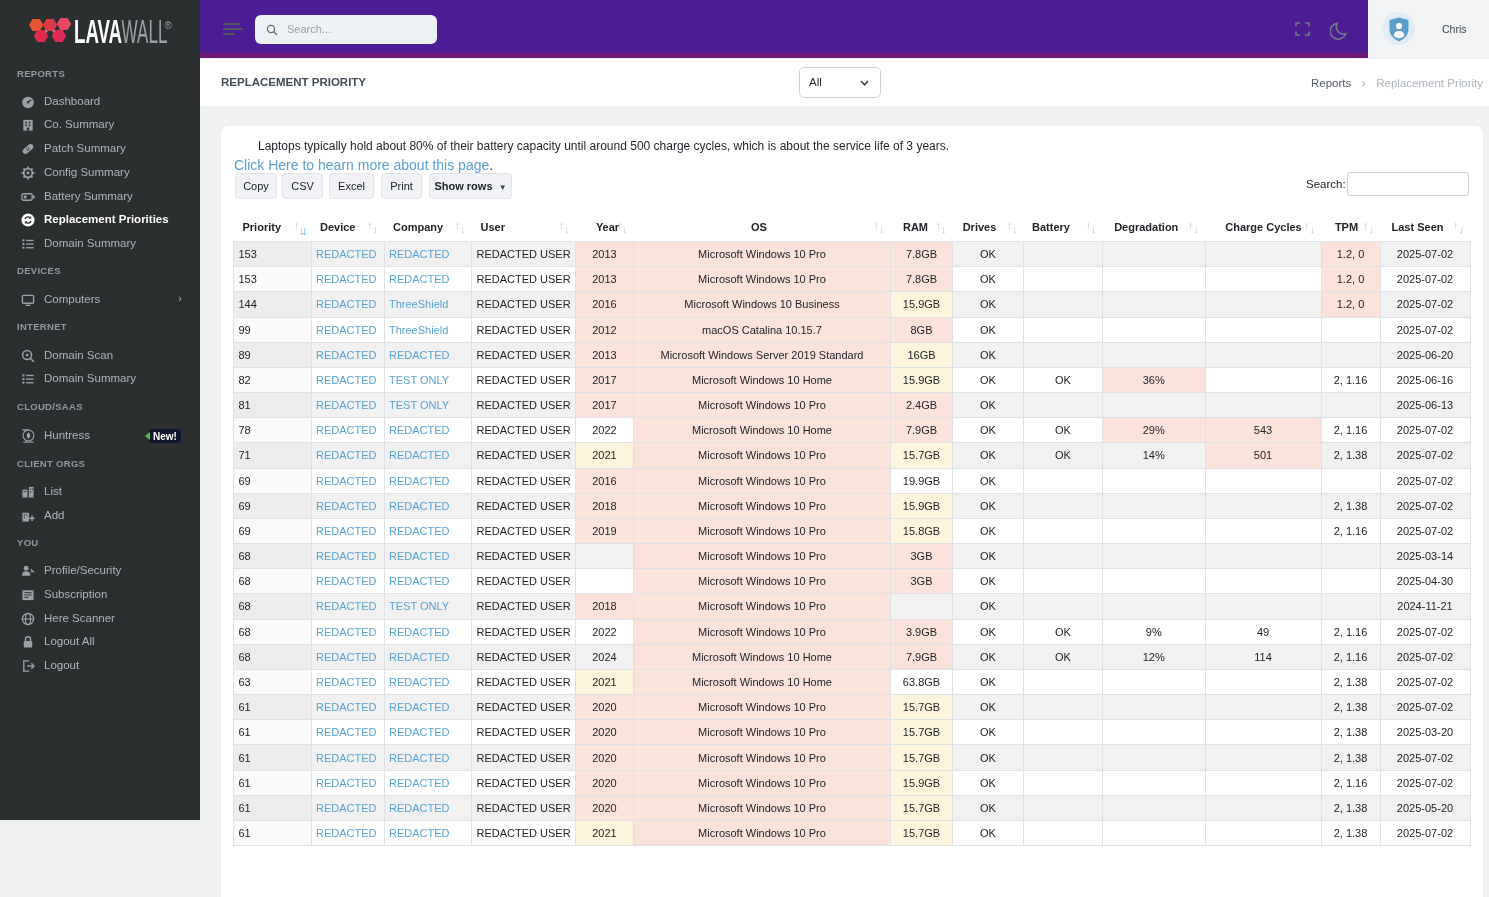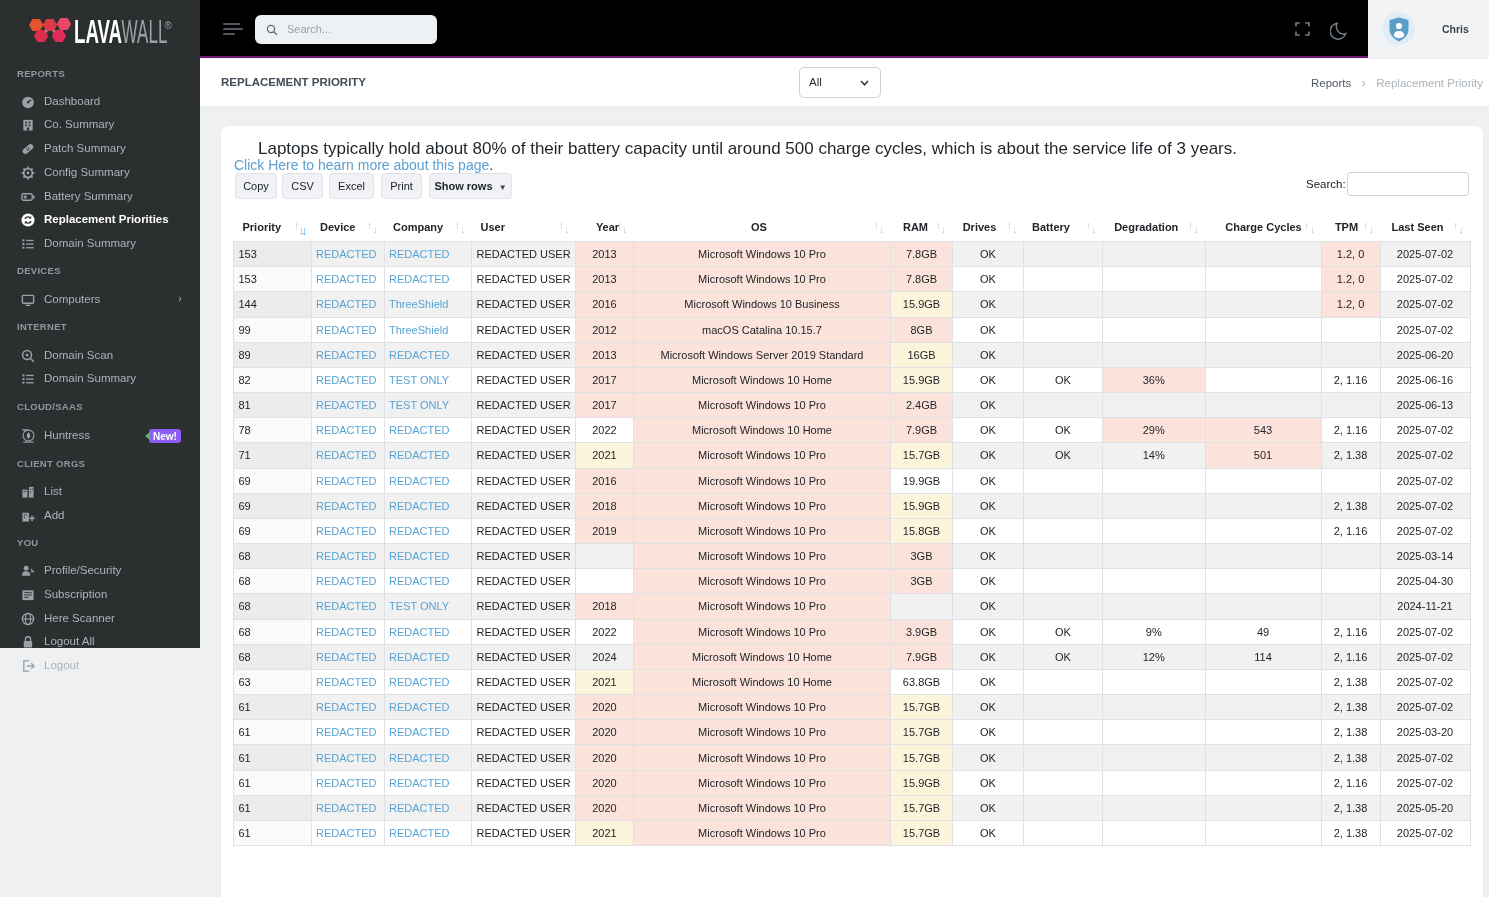--- a/index.html
+++ b/index.html
@@ -1,55 +1,55 @@
 <!DOCTYPE html>
 <html><head>
 <meta charset="utf-8">
 <style>
 * { margin:0; padding:0; box-sizing:border-box; }
 html,body { width:1489px; height:897px; overflow:hidden; }
 body { font-family:"Liberation Sans",sans-serif; background:#eef0f2; position:relative; color:#212529; }
 
 
-.sidebar { position:absolute; left:0; top:0; width:200px; height:648px; background:#2b2f30; z-index:5; }
+.sidebar { position:absolute; left:0; top:0; width:200px; height:820px; background:#2b2f30; z-index:5; }
 .sec { position:absolute; left:17px; font-size:9.5px; font-weight:bold; letter-spacing:.3px; color:#8f999d; }
 .mi { position:absolute; left:0; width:200px; height:24px; font-size:11.5px; color:#aab4b8; }
 .mi .ic { position:absolute; left:21px; top:5px; width:14px; height:14px; }
 .mi .tx { position:absolute; left:44px; top:5px; }
 .mi.act { color:#ffffff; font-weight:bold; }
 .chev { position:absolute; right:18px; top:4px; color:#aab4b8; font-size:11px; }
-.badge-new { position:absolute; left:149px; top:5.5px; background:#8b5cf6; color:#fff; font-size:10px; font-weight:bold; padding:1.5px 4px 1.5px 4px; border-radius:3px; }
+.badge-new { position:absolute; left:149px; top:5.5px; background:#0f172a; color:#fff; font-size:10px; font-weight:bold; padding:1.5px 4px 1.5px 4px; border-radius:3px; }
 .badge-new:before { content:""; position:absolute; left:-8px; top:2.5px; border:4.5px solid transparent; border-right:5px solid #57bb5e; }
 
 
-.navbar { position:absolute; left:200px; top:0; width:1289px; height:58px; background:#000000; border-bottom:2px solid #701a75; }
+.navbar { position:absolute; left:200px; top:0; width:1289px; height:58px; background:#4c1d95; border-bottom:5px solid #701a75; }
 .hamb { position:absolute; left:23px; top:22.5px; }
 .hamb div { height:2.4px; background:#52585e; border-radius:1px; margin-bottom:2.8px; }
 .hamb .h1 { width:17px; } .hamb .h2 { width:20px; } .hamb .h3 { width:12px; }
 .searchbox { position:absolute; left:55px; top:15px; width:182px; height:29px; background:#eef1f4; border-radius:6px; }
 .searchbox .mag { position:absolute; left:11px; top:7px; }
 .searchbox .ph { position:absolute; left:32px; top:8px; font-size:11px; color:#99a2aa; }
 .nico { position:absolute; top:22px; }
 .userbox { position:absolute; left:1368px; top:0; width:121px; height:58px; background:#f2f3f5; z-index:3; }
 .avatar { position:absolute; left:14px; top:12px; width:33px; height:33px; border-radius:50%; background:#e0edf7; }
-.uname { position:absolute; left:74px; top:23px; font-size:10.5px; font-weight:bold; color:#3c434a; }
+.uname { position:absolute; left:74px; top:23px; font-size:10.5px; font-weight:normal; color:#3c434a; }
 
 
 .titlebar { position:absolute; left:200px; top:59px; width:1289px; height:47px; background:#fff; }
 .ptitle { position:absolute; left:221px; top:76px; font-size:11.5px; font-weight:bold; letter-spacing:0px; color:#414d59; }
 .allsel { position:absolute; left:799px; top:67px; width:82px; height:30.5px; background:#fff; border:1px solid #ccd2da; border-radius:5px; }
 .allsel .t { position:absolute; left:9px; top:8px; font-size:11.5px; color:#272c30; }
 .allsel svg { position:absolute; right:11px; top:12px; }
 .crumb { position:absolute; top:76px; right:6px; font-size:11.5px; color:#aab2ba; }
 .crumb .r1 { color:#515a63; }
 .crumb .sep { margin:0 10.5px; color:#aab2ba; font-size:12px; }
 
 
 .card { position:absolute; left:221px; top:126px; width:1262px; height:780px; background:#fff; border-radius:8px 8px 0 0; }
-.intro { position:absolute; left:234px; top:139px; font-size:17px; color:#1f2429;padding-left:24px; }
+.intro { position:absolute; left:234px; top:139px; font-size:12px; color:#1f2429;padding-left:24px; }
 .introlink { position:absolute; left:234px; top:157px; font-size:14px; color:#5ba0d0; }
 .introlink .dot { color:#1f2429; }
 .btn { position:absolute; top:173px; height:26px; background:#f0f2f5; border:1px solid #e0e4e8; border-radius:4px; font-size:11px; color:#212529; text-align:center; line-height:24px; white-space:nowrap; }
 .srchlbl { position:absolute; left:1306px; top:178px; font-size:11.5px; color:#212529; }
 .srchin { position:absolute; left:1347px; top:172px; width:122px; height:24px; border:1px solid #ced4da; border-radius:3px; background:#fff; }
 
 
 table.dt { position:absolute; left:233px; top:212.5px; width:1236px; border-collapse:collapse; table-layout:fixed; font-size:11px; }
 .dt th { font-weight:bold; color:#212529; height:29px; border:none; padding:0; position:relative; text-align:center; font-size:11px; }
 .dt th.l { text-align:left; padding-left:9px; }

